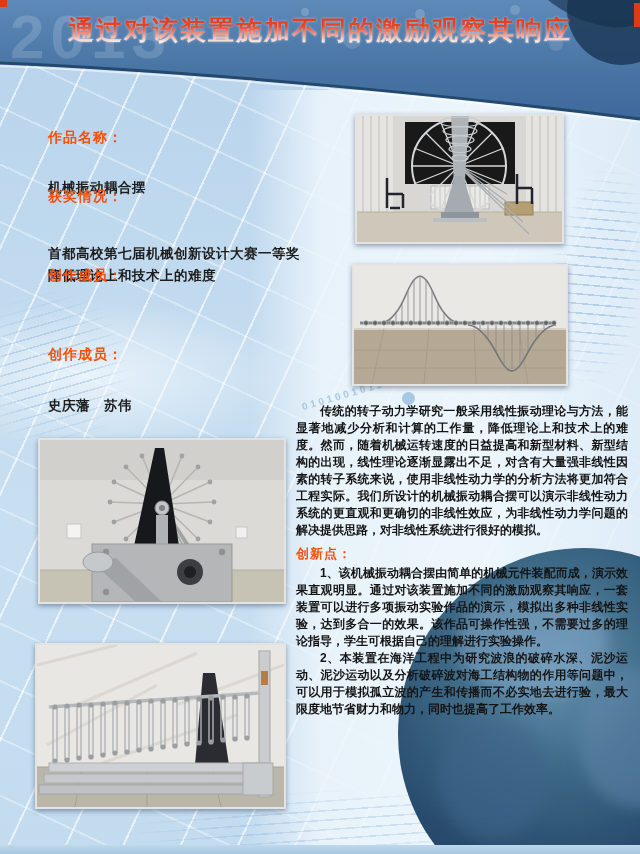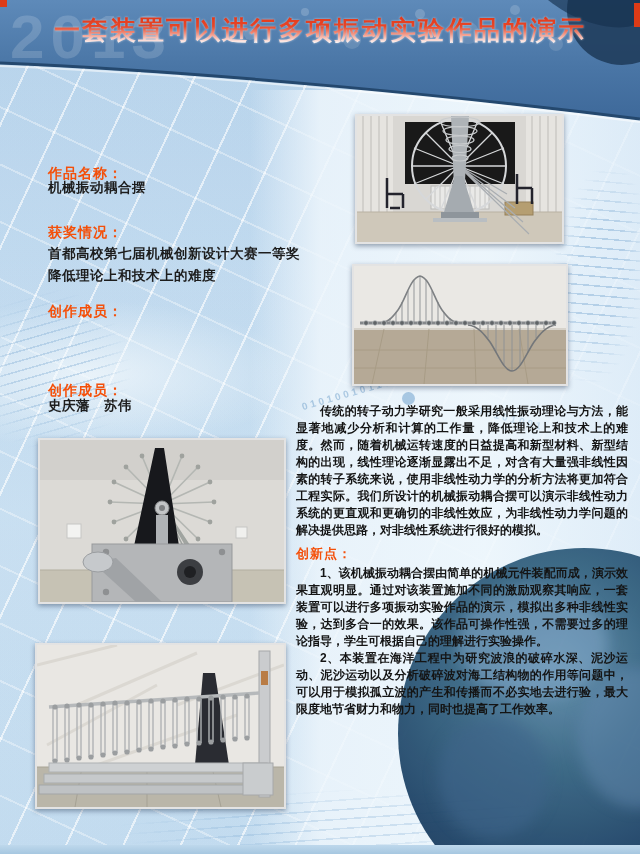--- a/index.html
+++ b/index.html
@@ -33,21 +33,21 @@
     filter:drop-shadow(0 0 1px rgba(255,255,255,0.55));}
   
   .doodle{position:absolute;z-index:3;color:rgba(120,165,205,0.55);font-size:10px;font-weight:bold;
     letter-spacing:3px;pointer-events:none;}
   .dot{position:absolute;z-index:3;width:13px;height:13px;border-radius:50%;background:#96bcdc;opacity:0.8;}
   
   .photo{position:absolute;z-index:5;background:#fff;border:2px solid #e3e3e3;
     box-shadow:0 2px 5px rgba(30,50,80,0.45);}
   .photo svg{display:block;}
   
-  .label{position:absolute;z-index:6;font-weight:bold;color:#f4500a;font-size:14px;letter-spacing:1px;margin-top:36px;}
+  .label{position:absolute;z-index:6;font-weight:bold;color:#f4500a;font-size:14px;letter-spacing:1px;}
   .line{position:absolute;z-index:6;font-weight:bold;color:#1d1d1d;font-size:13.5px;letter-spacing:0.5px;white-space:nowrap;margin-top:29px;}
   .right-col{position:absolute;z-index:6;left:296px;top:403px;width:332px;}
   .right-col .rlabel{font-weight:bold;color:#f4500a;font-size:13px;letter-spacing:1px;margin:0 0 2px 0;}
   .right-col p.body{margin:0;font-size:12px;line-height:17px;font-weight:bold;color:#141414;
     text-indent:2em;text-align:justify;}
   .right-col .gap{height:6px;}
 </style>
 </head>
 <body>
 
@@ -87,21 +87,21 @@
       <circle cx="420" cy="14" r="5" fill="rgba(255,255,255,0.18)"></circle>
       <circle cx="468" cy="33" r="11" fill="rgba(255,255,255,0.12)"></circle>
       <circle cx="515" cy="10" r="5" fill="rgba(255,255,255,0.16)"></circle>
       <circle cx="556" cy="44" r="7" fill="rgba(255,255,255,0.12)"></circle>
       <text x="10" y="58" font-size="62" font-weight="bold" letter-spacing="6" fill="rgba(255,255,255,0.16)">2013</text>
       <path d="M0,63 C220,72 480,99 640,119" fill="none" stroke="#24486e" stroke-width="3"></path>
       <path d="M0,66 C220,75 480,102 640,122" fill="none" stroke="rgba(255,255,255,0.55)" stroke-width="2"></path>
       <rect x="0" y="0" width="7" height="7" fill="#dd3b17"></rect>
       <rect x="634" y="3" width="6" height="24" fill="#dd3b17"></rect>
     </svg>
-    <div class="banner-title">一套装置可以进行多项振动实验作品的演示</div>
+    <div class="banner-title">通过对该装置施加不同的激励观察其响应</div>
   </div>
 
   <div class="doodle" style="left:300px;top:386px;transform:rotate(-16deg);">0101001011010</div>
   <div class="doodle" style="left:468px;top:412px;transform:rotate(14deg);opacity:.6;">100101001</div>
   <div class="dot" style="left:402px;top:392px;"></div>
 
   <div class="photo" style="left:355px;top:114px;width:205px;height:126px;">
     <svg width="205" height="126" viewBox="0 0 205 126">
       <rect width="205" height="126" fill="#d9d7d3"></rect>
       <rect x="0" y="0" width="36" height="126" fill="#e6e4e0"></rect>

